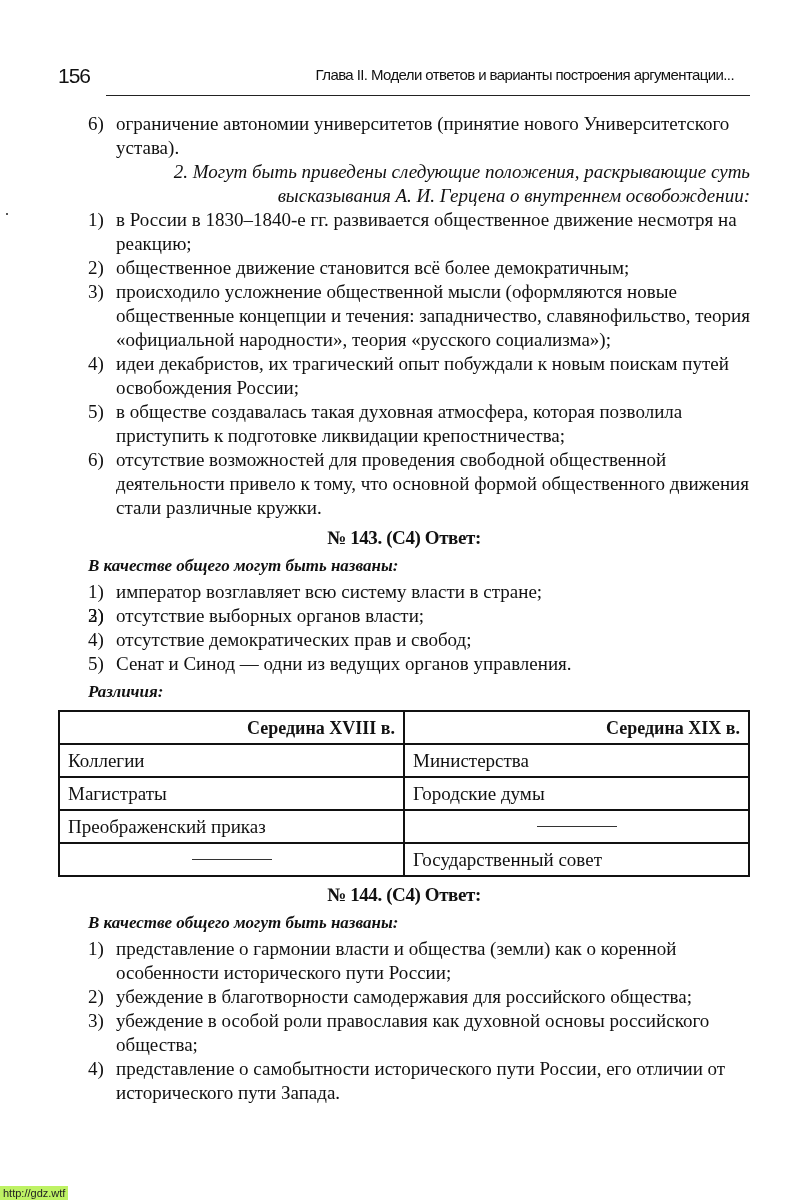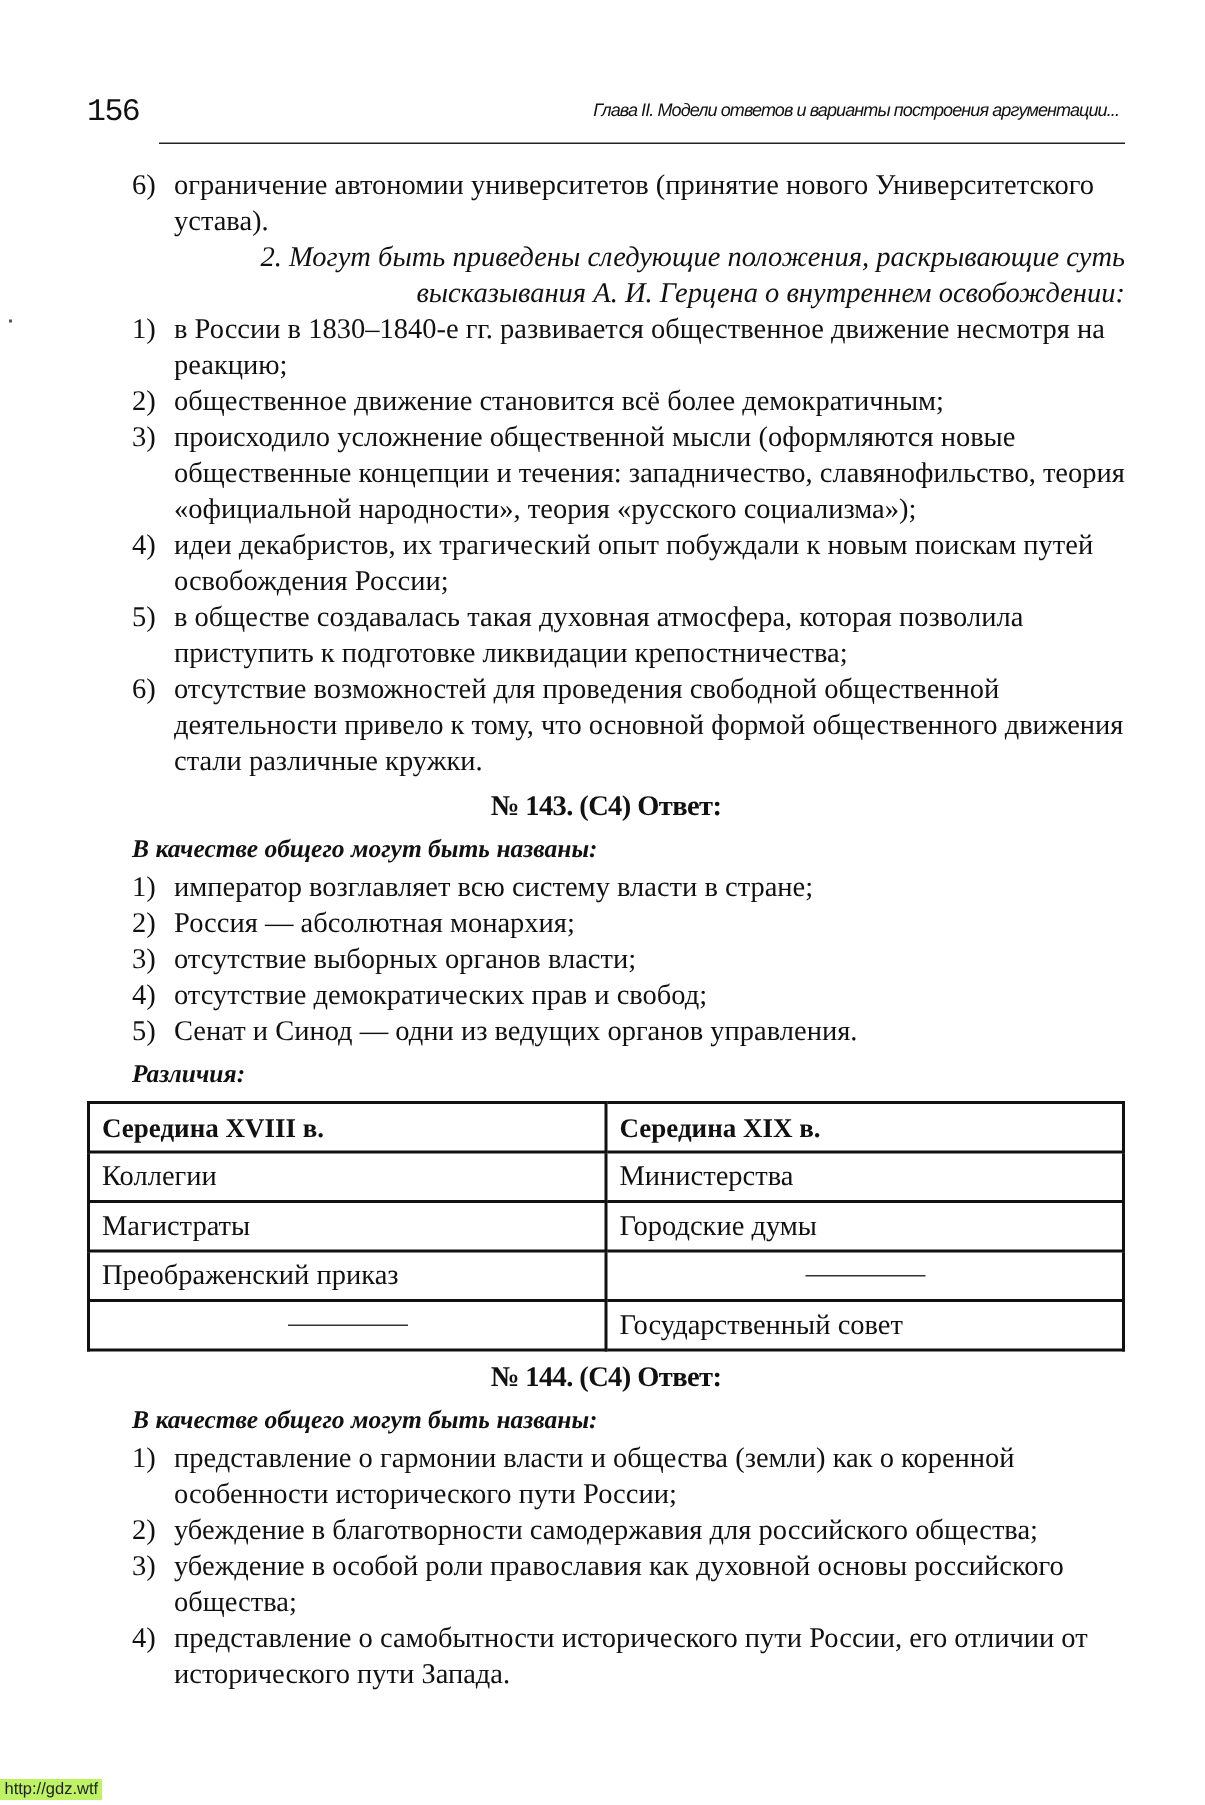--- a/index.html
+++ b/index.html
@@ -1,32 +1,32 @@
 <!DOCTYPE html>
 <html><head>
 <meta charset="utf-8">
 <style>
   html, body { margin: 0; padding: 0; background: #ffffff; }
   body { width: 803px; height: 1203px; position: relative; overflow: hidden;
          font-family: "Liberation Serif", serif; color: #111; }
   .header { position: absolute; left: 58px; top: 64px; width: 692px; height: 34px; }
-  .page-num { position: absolute; left: 0; top: 0; font-family: Liberation Mono, monospace;
+  .page-num { position: absolute; left: 0; top: 0; font-family: Liberation Sans, sans-serif;
               font-size: 21px; letter-spacing: -1px; }
-  .running-title { position: absolute; right: 4px; top: 2px; font-family: "Liberation Sans", sans-serif;
-                   font-size: 12px; letter-spacing: -0.6px; font-style: italic; }
+  .running-title { position: absolute; right: 16px; top: 2px; font-family: "Liberation Sans", sans-serif;
+                   font-size: 15px; letter-spacing: -0.6px; }
   .rule { position: absolute; left: 48px; right: 0; top: 31px; border-top: 1.5px solid #222; }
   .body { position: absolute; left: 58px; top: 112px; width: 692px; font-size: 19px; line-height: 24px; }
   .item { position: relative; padding-left: 58px; margin: 0; }
   .num { position: absolute; left: 30px; top: 0; }
   .intro { font-style: italic; text-indent: 30px; margin: 0; text-align: right; }
   .q-title { font-weight: bold; margin: 6px 0 4px 0; letter-spacing: -0.4px; text-align: center; }
   .subhead { font-weight: bold; font-style: italic; padding-left: 30px; margin: 4px 0 2px 0; font-size: 17px; }
   table.diff { border-collapse: collapse; width: 692px; margin: 6px 0 6px 0; }
   table.diff td, table.diff th { border: 2px solid #111; height: 31px; padding: 0 8px; font-size: 19px; }
-  table.diff th { font-weight: bold; text-align: left; font-size: 18px; }
+  table.diff th { font-weight: bold; text-align: right; font-size: 18px; }
   .dash { display: block; width: 80px; margin: 0 auto; border-top: 1px solid #333; }
   .watermark { position: absolute; left: 0; top: 1186px; background: #bef264; font-family: "Liberation Sans", sans-serif;
                font-size: 11px; padding: 1px 3px; color: #222; }
   .dot { position: absolute; left: 6px; top: 213px; width: 2px; height: 2px; background: #555; }
 </style>
 </head>
 <body>
 
 <div class="dot"></div>
 
@@ -48,21 +48,21 @@
       <p class="item"><span class="num">3)</span><span>происходило усложнение общественной мысли (оформляются новые общественные концепции и течения: западничество, славянофильство, теория «официальной народности», теория «русского социализма»);</span></p>
       <p class="item"><span class="num">4)</span><span>идеи декабристов, их трагический опыт побуждали к новым поискам путей освобождения России;</span></p>
       <p class="item"><span class="num">5)</span><span>в обществе создавалась такая духовная атмосфера, которая позволила приступить к подготовке ликвидации крепостничества;</span></p>
       <p class="item"><span class="num">6)</span><span>отсутствие возможностей для проведения свободной общественной деятельности привело к тому, что основной формой общественного движения стали различные кружки.</span></p>
     </div>
 
   <div class="q-title">№ 143. (С4) Ответ:</div>
   <div class="subhead">В качестве общего могут быть названы:</div>
   <div id="q143list">
       <p class="item"><span class="num">1)</span><span>император возглавляет всю систему власти в стране;</span></p>
-      <p class="item"><span class="num">2)</span><span>Россия — абсолютная монархия;</span></p>
+      <p class="item"><span class="num">2)</span></p>
       <p class="item"><span class="num">3)</span><span>отсутствие выборных органов власти;</span></p>
       <p class="item"><span class="num">4)</span><span>отсутствие демократических прав и свобод;</span></p>
       <p class="item"><span class="num">5)</span><span>Сенат и Синод — одни из ведущих органов управления.</span></p>
     </div>
   <div class="subhead">Различия:</div>
 
   <table class="diff">
     <thead>
       <tr>
         <th style="width:50%">Середина XVIII в.</th>

